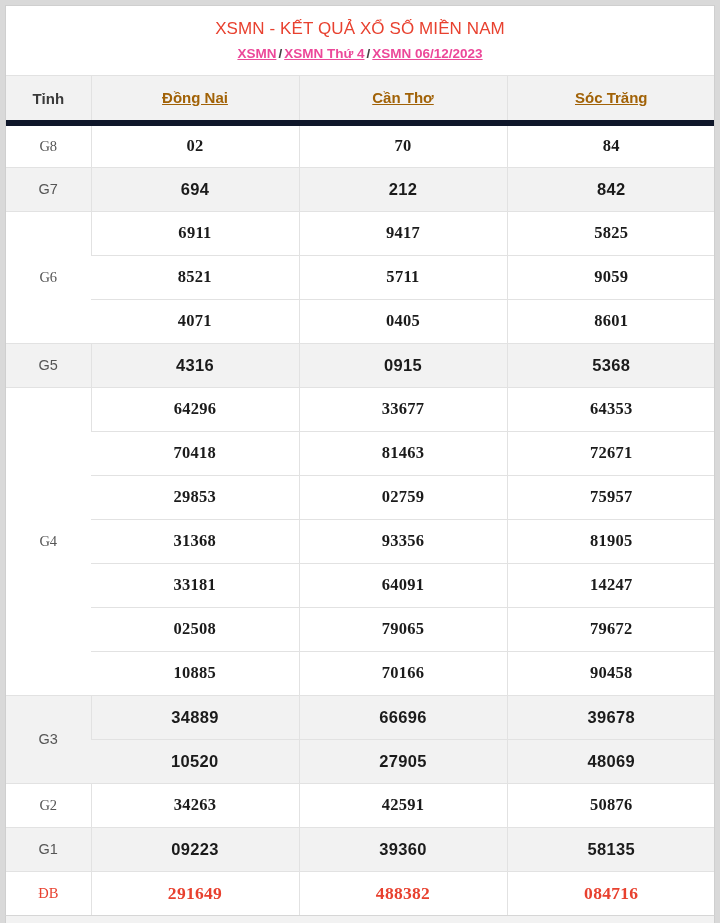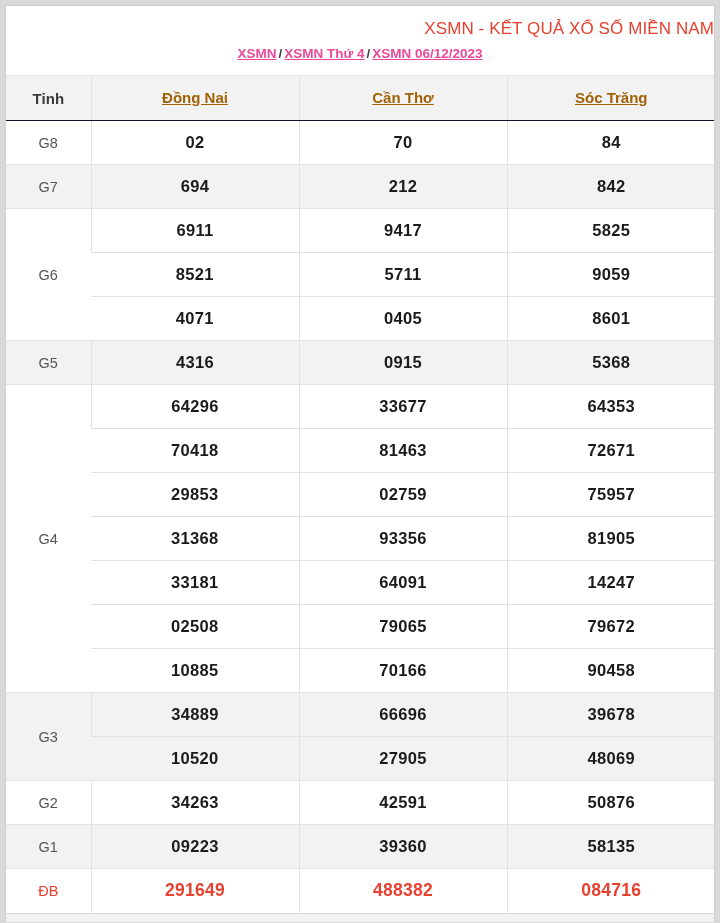--- a/index.html
+++ b/index.html
@@ -40,21 +40,20 @@
     text-align: center;
   }
   .head-title {
     display: block;
     color: #e8412f;
     font-size: 17px;
     font-weight: 400;
     letter-spacing: .1px;
     line-height: 22px;
     margin: 0 0 5px 0;
-    text-align: right;
   }
   .breadcrumb {
     display: block;
     font-size: 13.5px;
     font-weight: bold;
     line-height: 18px;
     color: #555;
   }
   .breadcrumb .bc-link {
     color: #ec4899;
@@ -86,39 +85,39 @@
   table.results th:first-child,
   table.results td:first-child {
     border-left: none;
   }
 
   
   thead tr { background: #f2f2f2; }
   thead th {
     height: 44px;
     border-top: 1px solid #d6d6d6;
-    border-bottom: 1px solid #0f172a;
+    border-bottom: 6px solid #0f172a;
   }
   .th-tinh {
     font-size: 15px;
     font-weight: bold;
     color: #3a3a3a;
   }
   .prov-link {
     font-size: 15px;
     font-weight: bold;
     color: #a16207;
     text-decoration: underline;
     cursor: pointer;
   }
 
   
   tbody tr { height: 44px; }
   tbody tr.shade > td { background: #f2f2f2; }
-  tbody tr.plain > td { background: #ffffff; }
+  tbody tr.plain > td { background: #ffffff; font-family: Liberation Serif, serif; }
 
   td.glabel {
     font-size: 14.5px;
     font-weight: 400;
     color: #555555;
   }
   td.gnum {
     font-size: 16.5px;
     font-weight: bold;
     color: #1b1b1b;

